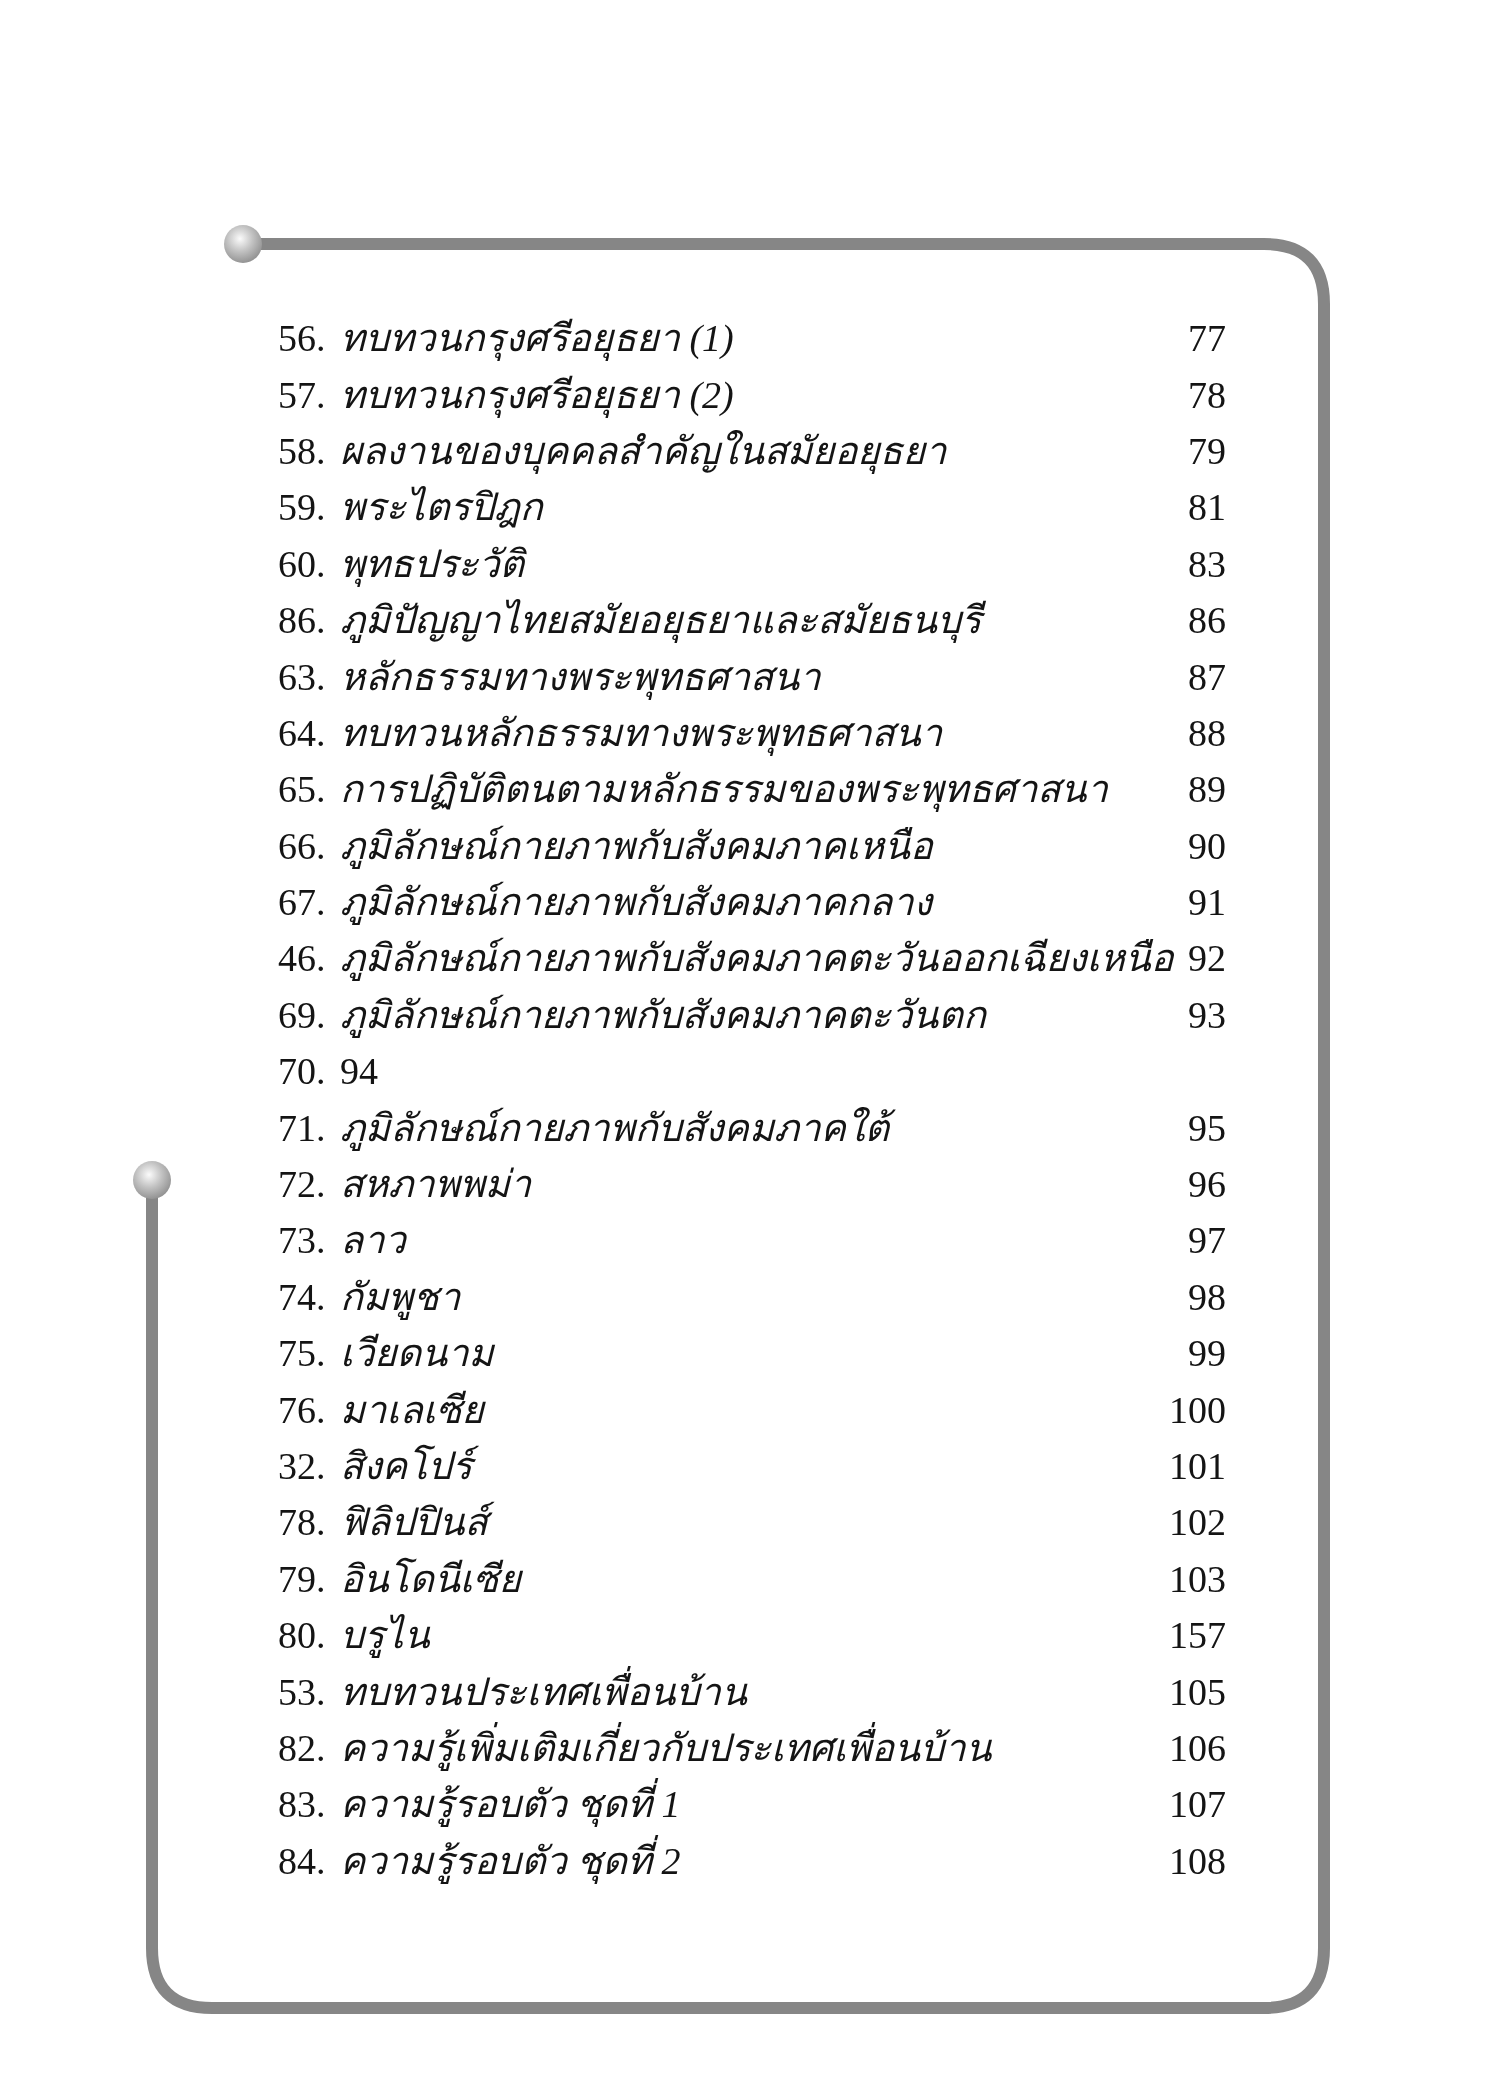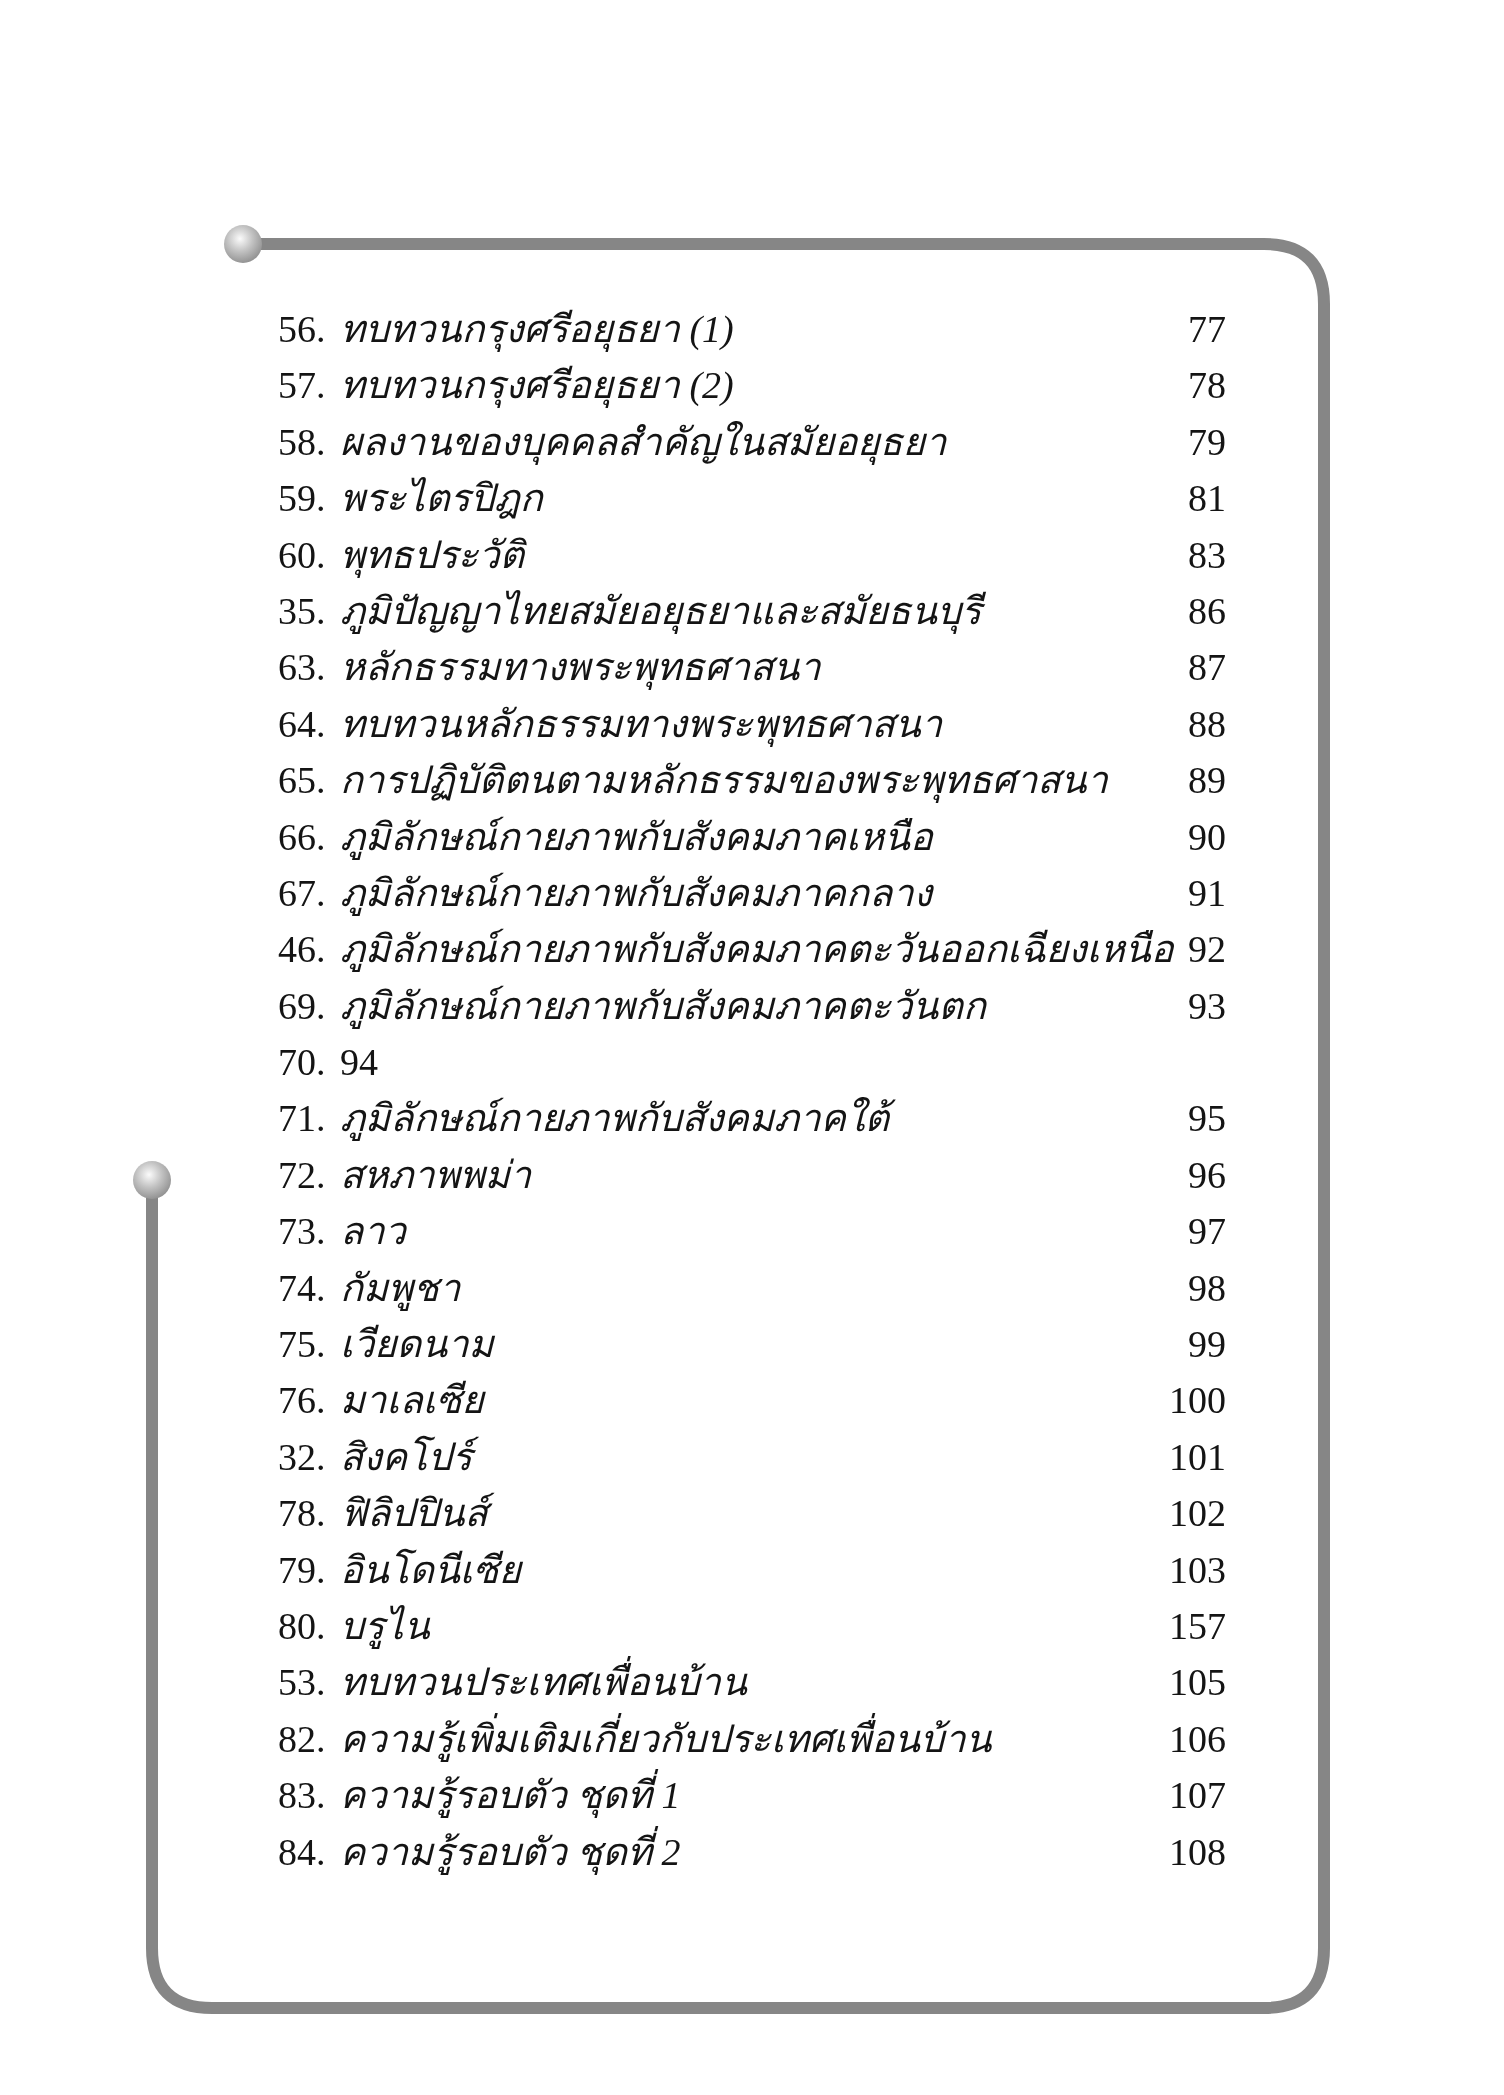--- a/index.html
+++ b/index.html
@@ -25,20 +25,21 @@
     stroke:var(--frame);
     stroke-width:12;
   }
   .toc{
     position:absolute;
     top:310px;left:0;right:0;
   }
   .toc-row{
     height:56.4px;
     display:flex;
+    align-items:center;
     padding:0 278px;
     font-size:38px;
     line-height:1;
     white-space:nowrap;
   }
   .toc-no{
     flex:none;
     width:62px;
   }
   .toc-title{
@@ -88,21 +89,21 @@
     <span class="toc-no">59.</span>
     <span class="toc-title">พระไตรปิฎก</span>
     <span class="toc-page">81</span>
   </div>
     <div class="toc-row">
     <span class="toc-no">60.</span>
     <span class="toc-title">พุทธประวัติ</span>
     <span class="toc-page">83</span>
   </div>
     <div class="toc-row">
-    <span class="toc-no">35.</span>
+    <span class="toc-no">86.</span>
     <span class="toc-title">ภูมิปัญญาไทยสมัยอยุธยาและสมัยธนบุรี</span>
     <span class="toc-page">86</span>
   </div>
     <div class="toc-row">
     <span class="toc-no">63.</span>
     <span class="toc-title">หลักธรรมทางพระพุทธศาสนา</span>
     <span class="toc-page">87</span>
   </div>
     <div class="toc-row">
     <span class="toc-no">64.</span>

